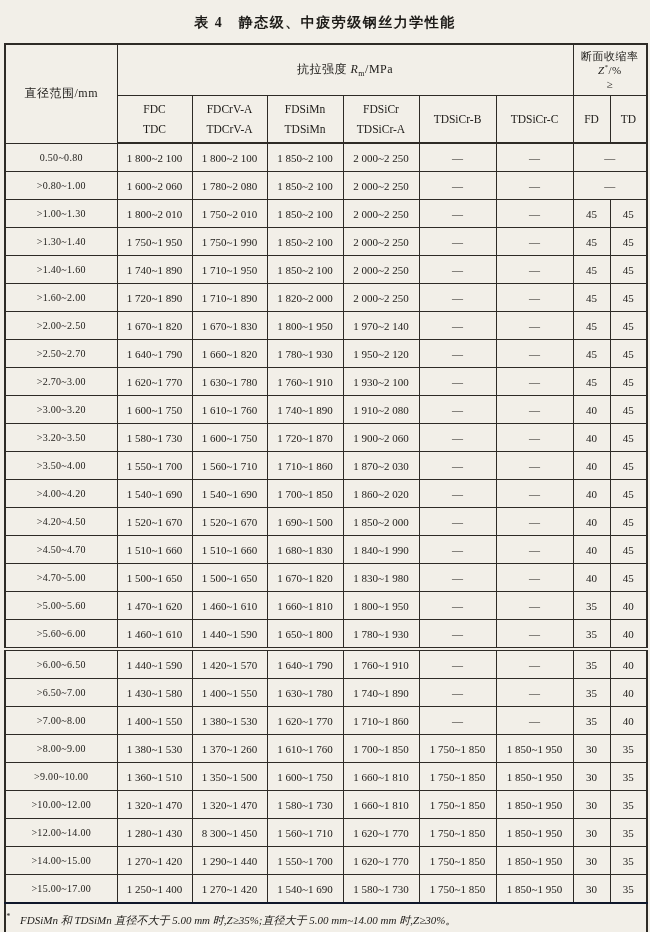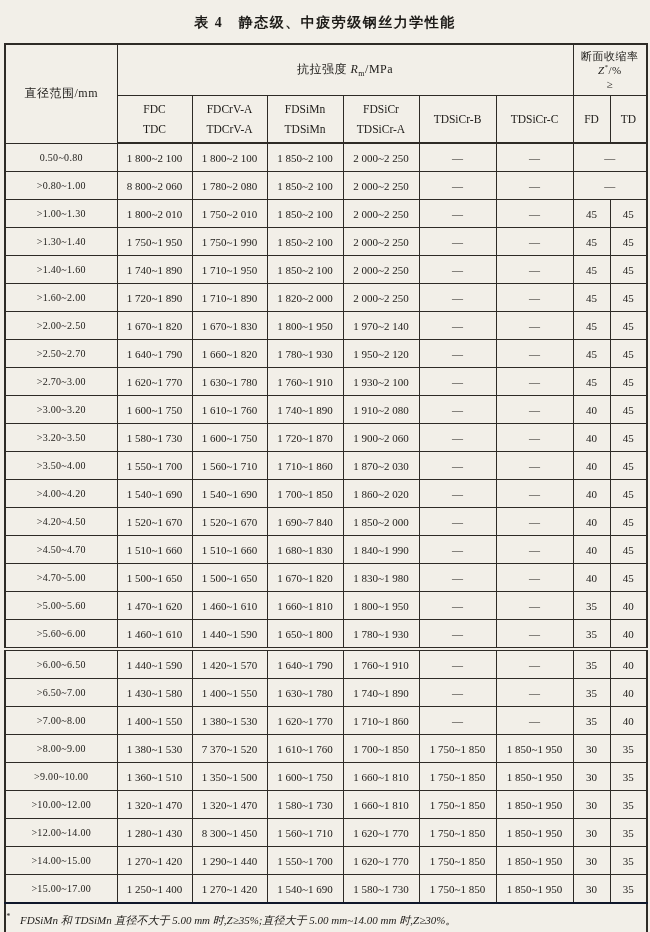--- a/index.html
+++ b/index.html
@@ -116,21 +116,21 @@
           <td class="num">1 800~2 100</td>
           <td class="num">1 800~2 100</td>
           <td class="num">1 850~2 100</td>
           <td class="num">2 000~2 250</td>
           <td class="num">—</td>
           <td class="num">—</td>
           <td class="num" colspan="2">—</td>
         </tr>
         <tr>
           <td class="col-d">&gt;0.80~1.00</td>
-          <td class="num">8 800~2 060</td>
+          <td class="num">1 600~2 060</td>
           <td class="num">1 780~2 080</td>
           <td class="num">1 850~2 100</td>
           <td class="num">2 000~2 250</td>
           <td class="num">—</td>
           <td class="num">—</td>
           <td class="num" colspan="2">—</td>
         </tr>
         <tr>
           <td class="col-d">&gt;1.00~1.30</td>
           <td class="num">1 800~2 010</td>
@@ -249,21 +249,21 @@
           <td class="num">1 860~2 020</td>
           <td class="num">—</td>
           <td class="num">—</td>
           <td class="num">40</td>
           <td class="num">45</td>
         </tr>
         <tr>
           <td class="col-d">&gt;4.20~4.50</td>
           <td class="num">1 520~1 670</td>
           <td class="num">1 520~1 670</td>
-          <td class="num">1 690~7 840</td>
+          <td class="num">1 690~1 500</td>
           <td class="num">1 850~2 000</td>
           <td class="num">—</td>
           <td class="num">—</td>
           <td class="num">40</td>
           <td class="num">45</td>
         </tr>
         <tr>
           <td class="col-d">&gt;4.50~4.70</td>
           <td class="num">1 510~1 660</td>
           <td class="num">1 510~1 660</td>
@@ -336,21 +336,21 @@
           <td class="num">1 620~1 770</td>
           <td class="num">1 710~1 860</td>
           <td class="num">—</td>
           <td class="num">—</td>
           <td class="num">35</td>
           <td class="num">40</td>
         </tr>
         <tr>
           <td class="col-d">&gt;8.00~9.00</td>
           <td class="num">1 380~1 530</td>
-          <td class="num">7 370~1 520</td>
+          <td class="num">1 370~1 260</td>
           <td class="num">1 610~1 760</td>
           <td class="num">1 700~1 850</td>
           <td class="num">1 750~1 850</td>
           <td class="num">1 850~1 950</td>
           <td class="num">30</td>
           <td class="num">35</td>
         </tr>
         <tr>
           <td class="col-d">&gt;9.00~10.00</td>
           <td class="num">1 360~1 510</td>

